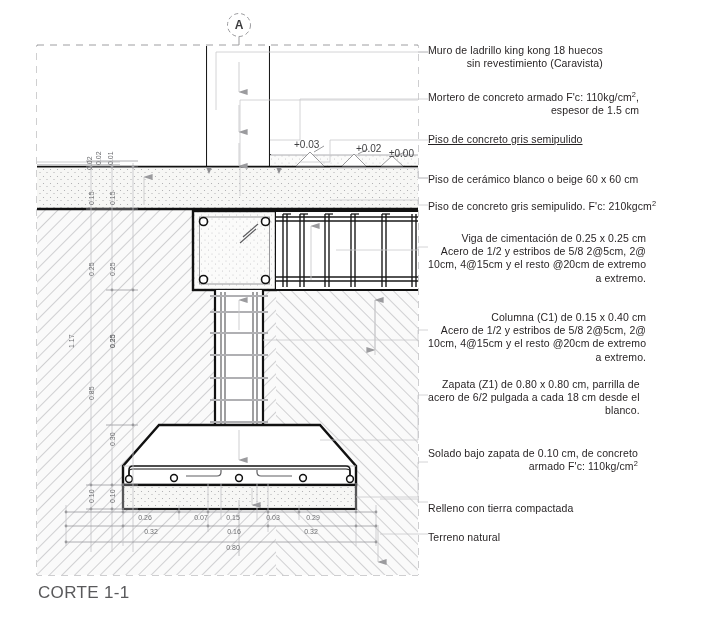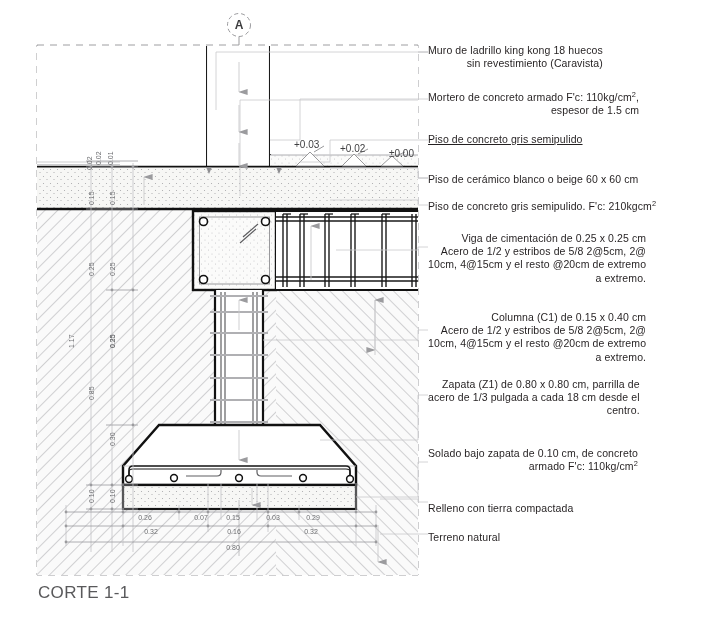--- a/index.html
+++ b/index.html
@@ -334,21 +334,21 @@
 
       <polygon points="206,167 212,167 209,174" fill="#8d8d90"></polygon>
       <polygon points="276,167 282,167 279,174" fill="#8d8d90"></polygon>
     </g>
 
   </svg>
 
   <div id="gridA">A</div>
 
   <div class="lvl" style="left:294px;top:139px;">+0.03</div>
-  <div class="lvl" style="left:340px;top:143px;">+0.02</div>
+  <div class="lvl" style="left:356px;top:143px;">+0.02</div>
   <div class="lvl" style="left:389px;top:148px;">±0.00</div>
 
   <div class="dimv" style="left:95px;top:165px;">0.02</div>
   <div class="dimv" style="left:86px;top:170px;">0.02</div>
   <div class="dimv" style="left:107px;top:165px;">0.01</div>
 
   <div class="dimv" style="left:88px;top:205px;">0.15</div>
   <div class="dimv" style="left:109px;top:205px;">0.15</div>
 
   <div class="dimv" style="left:88px;top:276px;">0.25</div>
@@ -401,22 +401,22 @@
         <div>a extremo.</div>
       </div>
     <div class="note" style="top:267px;">
         <div>Columna (C1) de 0.15 x 0.40 cm</div>
         <div>Acero de 1/2 y estribos de 5/8 2@5cm, 2@</div>
         <div>10cm, 4@15cm y el resto @20cm de extremo</div>
         <div>a extremo.</div>
       </div>
     <div class="note" style="top:334px;">
         <div>Zapata (Z1) de 0.80 x 0.80 cm, parrilla de</div>
-        <div>acero de 1/3 pulgada a cada 18 cm desde el</div>
-        <div>centro.</div>
+        <div>acero de 6/2 pulgada a cada 18 cm desde el</div>
+        <div>blanco.</div>
       </div>
     <div class="note" style="top:403px;">
         <div>Solado bajo zapata de 0.10 cm, de concreto</div>
         <div>armado F'c: 110kg/cm<sup>2</sup></div>
       </div>
     <div class="note" style="top:458px;">
         <div>Relleno con tierra compactada</div>
       </div>
     <div class="note" style="top:487px;">
         <div>Terreno natural</div>

